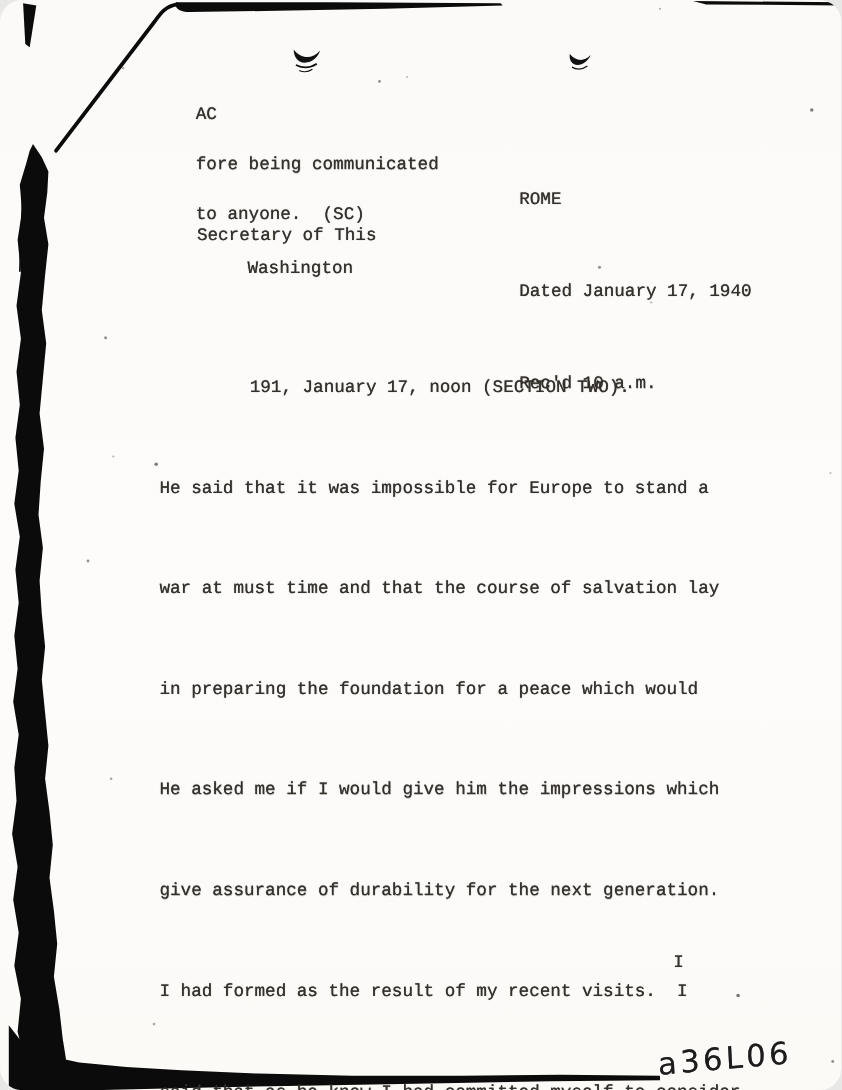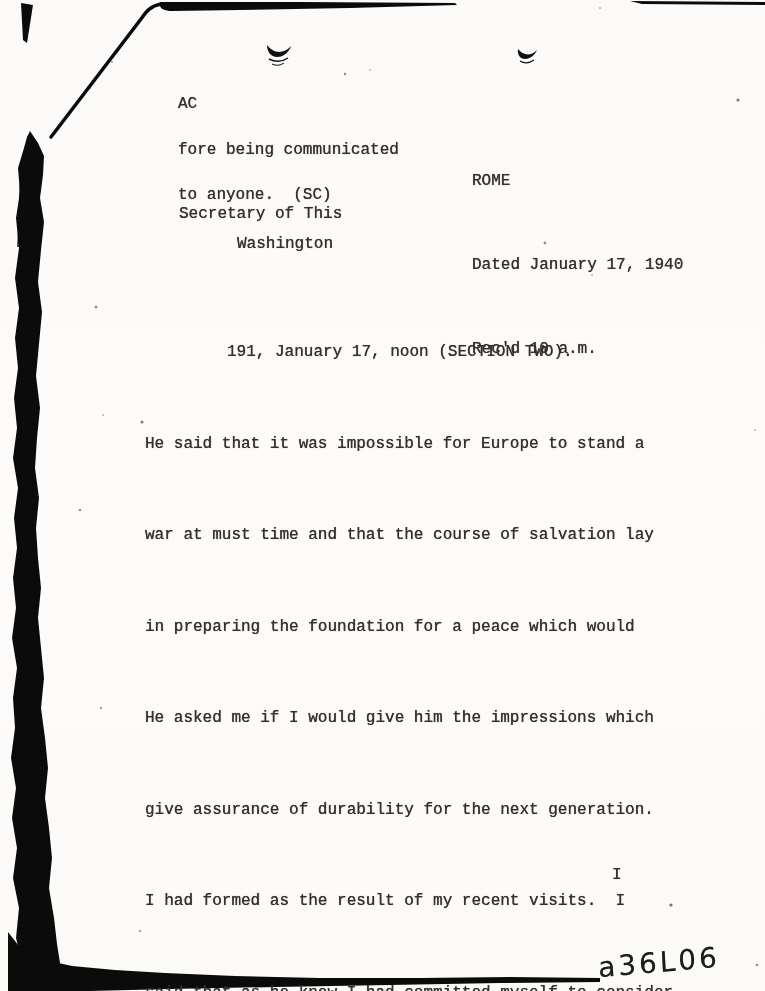--- a/index.html
+++ b/index.html
@@ -3,35 +3,36 @@
 <meta charset="utf-8">
 <style>
   html,body{margin:0;padding:0;background:#e8e8e6;}
   .page{
     position:relative;
     width:765px;height:991px;
     margin:0 auto;
     background:linear-gradient(180deg,#fbfaf8 0%,#fdfcfb 55%,#fbfaf7 100%);
     overflow:hidden;
     font-family:"Liberation Mono","DejaVu Sans Mono",monospace;
+    border-radius:20px;
   }
   .artifacts{position:absolute;inset:0;width:765px;height:991px;pointer-events:none;}
   .tw{
     position:absolute;
     font-family:"Liberation Mono","DejaVu Sans Mono",monospace;
     font-size:16px;
     color:#34302c;
     white-space:pre;
     text-shadow:0 0 0.7px rgba(52,48,44,0.85), 0.3px 0.3px 0 rgba(52,48,44,0.25);
   }
   .hdr-notice{left:178px;top:114px;line-height:14.7px;}
   .hdr-ac{left:178px;top:95px;}
   .hdr-right{left:472px;top:111px;line-height:28px;}
   .recipient{left:179px;top:205px;}
-  .city{left:225px;top:235px;margin-left:12px;}
+  .city{left:225px;top:235px;}
   .body-block{left:145px;top:276px;width:585px;line-height:30.5px;}
   .body-block .first-line{padding-left:82px;}
   .page-marker{left:612px;top:866px;}
   .hand{
     position:absolute;left:598px;top:946px;
     font-family:"DejaVu Sans",sans-serif;
     font-size:28px;color:#1d1d1d;
     letter-spacing:3px;
     transform:rotate(-5deg) skewX(-2deg);
     text-shadow:0 0 0.5px rgba(0,0,0,0.6);

